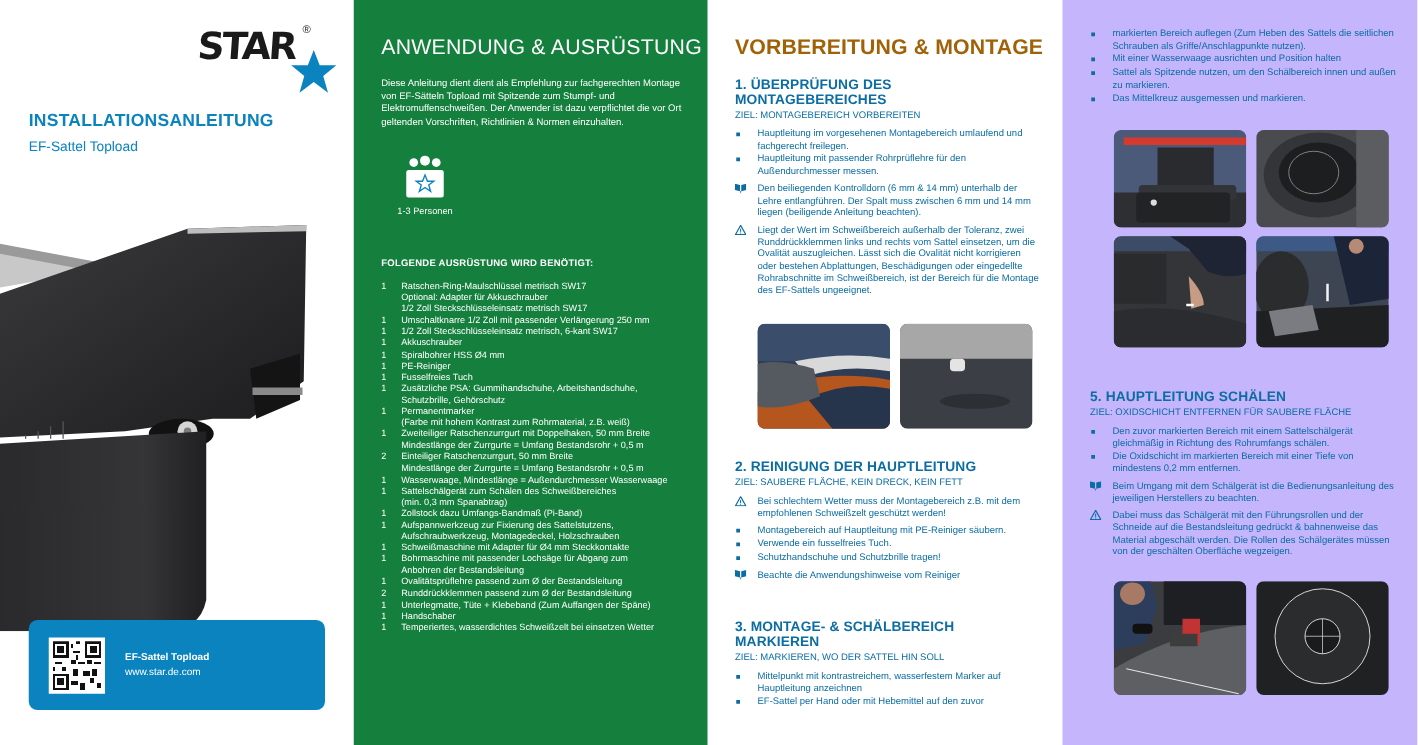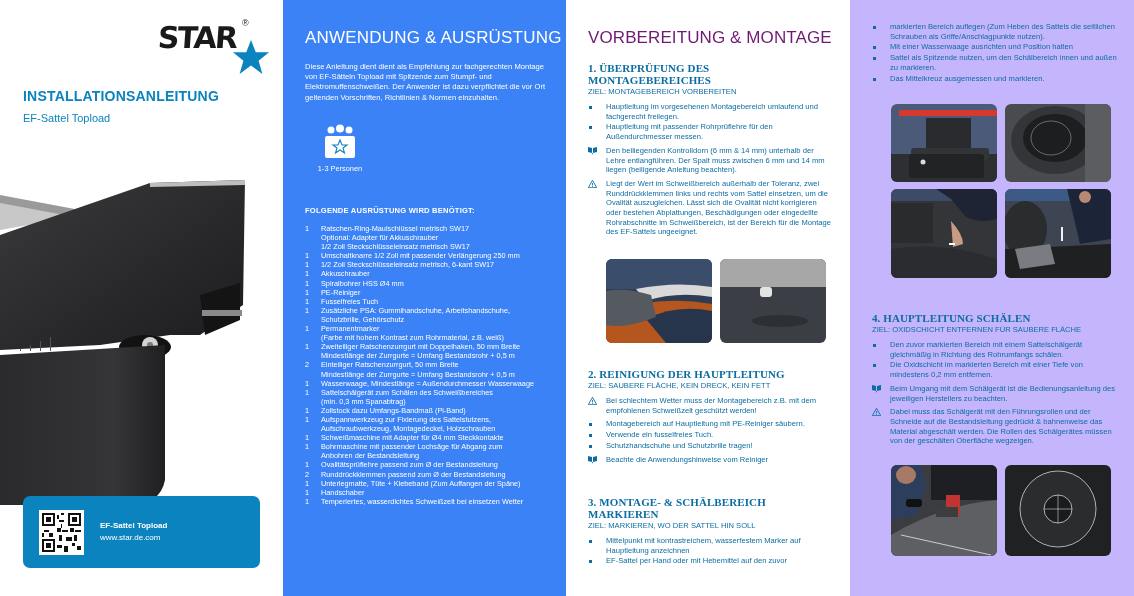--- a/index.html
+++ b/index.html
@@ -1,21 +1,21 @@
 <!DOCTYPE html>
 <html><head>
 <meta charset="utf-8">
 <style>
   * { box-sizing: border-box; margin: 0; padding: 0; }
   html, body { width: 1134px; height: 596px; overflow: hidden; background: #ffffff; }
   body { font-family: "Liberation Sans", sans-serif; position: relative; }
   .panel { position: absolute; top: 0; height: 596px; overflow: hidden; }
   
   #p1 { left: 0; width: 283px; background: #ffffff; }
-  #p2 { left: 283px; width: 318px; background: #3b82f6; color: #fff; }
+  #p2 { left: 283px; width: 318px; background: #15803d; color: #fff; }
   #p3 { left: 566px; width: 284px; background: #ffffff; }
   #p4 { left: 850px; width: 284px; background: #c4b5fd; }
 
   .logo { position: absolute; left: 158px; top: 18px; width: 112px; height: 60px; }
   .logo-text { position: absolute; left: 0; top: 2px; font-family: "DejaVu Sans", sans-serif; font-weight: 900; font-size: 30px; letter-spacing: -2px; color: #1a1a1a; transform: skewX(-4deg); }
   .logo-reg { position: absolute; left: 84px; top: 0; font-size: 9px; color: #1a1a1a; }
   .logo-star { position: absolute; left: 74px; top: 20px; width: 38px; height: 38px; }
 
   .cover-title { position: absolute; left: 23px; top: 88px; font-size: 14px; color: #0b83be; letter-spacing: 0.2px; }
   .cover-sub { position: absolute; left: 23px; top: 112px; font-size: 11px; color: #0b83be; }
@@ -33,22 +33,22 @@
   .persons { position: absolute; left: 22px; top: 124px; width: 70px; text-align: center; }
   .persons-icon { width: 36px; height: 36px; margin: 0 auto; display: block; }
   .persons-label { font-size: 7.4px; margin-top: 4px; display: block; }
   .equip-head { position: absolute; left: 22px; top: 206px; font-size: 7.6px; font-weight: bold; letter-spacing: 0.2px; }
   .equip-list { position: absolute; left: 22px; top: 224px; width: 255px; list-style: none; }
   .equip-list li { display: flex; font-size: 7.3px; line-height: 9.1px; }
   .equip-list .qty { width: 16px; flex: none; }
   .equip-list .txt { flex: 1; white-space: pre-line; }
 
   
-  .sec-h1 { font-size: 17px; color: #701a75; font-weight: normal; letter-spacing: 0.1px; }
-  .sec-h2 { font-size: 11px; font-weight: bold; color: #0b6da3; letter-spacing: 0.1px; font-family: Liberation Serif, serif; }
+  .sec-h1 { font-size: 17px; color: #a16207; font-weight: bold; letter-spacing: 0.1px; }
+  .sec-h2 { font-size: 11px; font-weight: bold; color: #0b6da3; letter-spacing: 0.1px; }
   .sec-goal { font-size: 7.6px; color: #0b6da3; margin-top: 1px; }
   .blist { list-style: none; margin-top: 6px; }
   .blist li { display: flex; font-size: 7.6px; line-height: 9.7px; color: #0b6da3; margin-bottom: 1px; }
   .blist li.gap { margin-top: 4px; }
   .blist .mk { width: 18px; flex: none; display: flex; align-items: flex-start; padding-top: 1px; }
   .blist .tx { flex: 1; }
   .dot { width: 3px; height: 3px; background: #0b6da3; margin-top: 3px; margin-left: 1px; }
   .mk svg { width: 9px; height: 8px; }
 
   .photo { position: absolute; border-radius: 6px; overflow: hidden; }
@@ -431,21 +431,21 @@
     <rect x="0" y="0" width="106" height="12" fill="#3d5a86"></rect>
     <ellipse cx="20" cy="40" rx="22" ry="28" fill="#2b2c2e"></ellipse>
     <path d="M0,60 L106,55 L106,89 L0,89 Z" fill="#1f2022"></path>
     <path d="M62,0 L106,0 L106,50 L75,55 Z" fill="#1c2438"></path>
     <circle cx="80" cy="8" r="6" fill="#b68a74"></circle>
     <path d="M10,60 L45,55 L50,75 L15,80 Z" fill="#7a7c82"></path>
     <rect x="56" y="38" width="2" height="14" fill="#f2f2f2"></rect>
   </svg>
 
   <div style="position:absolute;left:22px;top:312px;width:245px;">
-    <h3 class="sec-h2">4. HAUPTLEITUNG SCHÄLEN</h3>
+    <h3 class="sec-h2">5. HAUPTLEITUNG SCHÄLEN</h3>
     <div class="sec-goal">ZIEL: OXIDSCHICHT ENTFERNEN FÜR SAUBERE FLÄCHE</div>
     <ul class="blist">
       <li>
           <span class="mk">
             <span class="dot"></span>
           </span>
           <span class="tx">Den zuvor markierten Bereich mit einem Sattelschälgerät gleichmäßig in Richtung des Rohrumfangs schälen.</span>
         </li>
       <li>
           <span class="mk">

